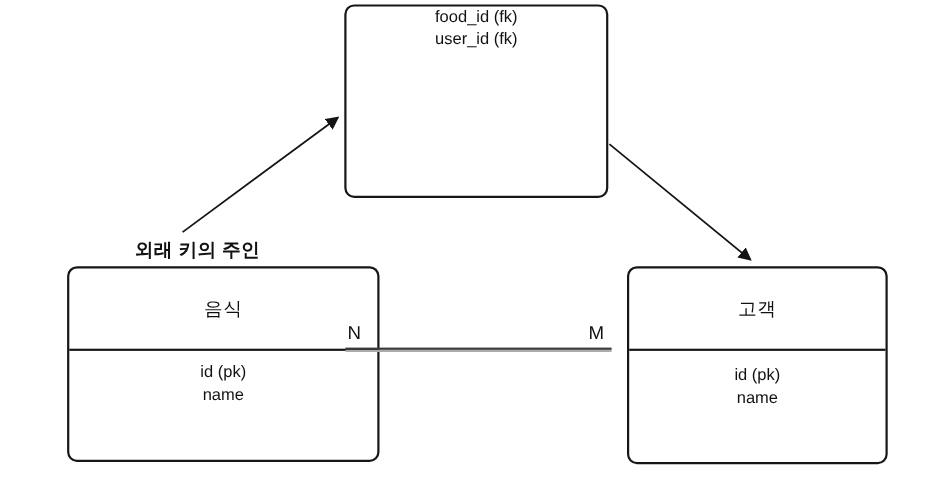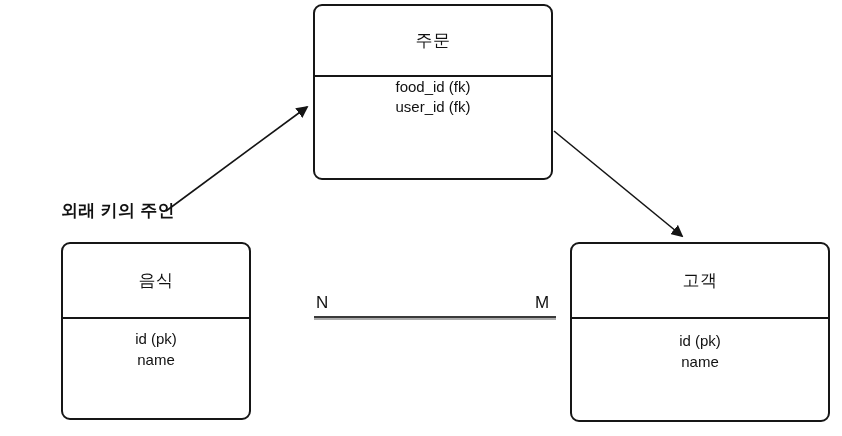--- a/index.html
+++ b/index.html
@@ -49,33 +49,34 @@
   }
   .field {
     line-height: 21px;
     white-space: nowrap;
   }
   .entity-order   { left: 313px; top: 4px;   width: 240px; height: 176px; }
   .entity-order .entity-title    { height: 71px; }
   .entity-order .entity-fields   { }
   .entity-order .field           { line-height: 20px; }
 
-  .entity-food    { left: 61px;  top: 242px; width: 190px; height: 178px; }
+  .entity-food    { left: 61px;  top: 242px; width: 284px; height: 178px; }
   .entity-food .entity-title     { height: 75px; }
   .entity-food .entity-fields    { padding-top: 9px; }
 
-  .entity-customer{ left: 570px; top: 242px; width: 260px; height: 180px; }
+  .entity-customer{ left: 570px; top: 242px; width: 237px; height: 180px; }
   .entity-customer .entity-title { height: 75px; }
   .entity-customer .entity-fields{ padding-top: 11px; }
 
   .fk-owner-label {
     position: absolute;
     left: 61px;
-    top: 199px;
+    top: 216px;
     width: 237px;
+    text-align: center;
     font-size: 17px;
     font-weight: bold;
     letter-spacing: 0.3px;
   }
   .relation-line {
     position: absolute;
     left: 314px;
     top: 316px;
     width: 242px;
     height: 2px;
@@ -100,21 +101,20 @@
     <defs>
       <marker id="arrowhead" viewBox="0 0 10 10" refX="8.5" refY="5" markerWidth="7.5" markerHeight="7.5" orient="auto">
         <path d="M0,0 L10,5 L0,10 z" fill="#141414"></path>
       </marker>
     </defs>
     <line x1="166" y1="211" x2="307" y2="107" stroke="#141414" stroke-width="1.6" marker-end="url(#arrowhead)"></line>
     <line x1="554" y1="131" x2="682" y2="236" stroke="#141414" stroke-width="1.6" marker-end="url(#arrowhead)"></line>
   </svg>
 
   <div class="entity entity-order">
-    <div class="entity-title">주문</div>
     <div class="entity-fields">
       <div class="field">food_id (fk)</div>
       <div class="field">user_id (fk)</div>
     </div>
   </div>
 
   <div class="fk-owner-label">외래 키의 주인</div>
 
   <div class="entity entity-food">
     <div class="entity-title">음식</div>

